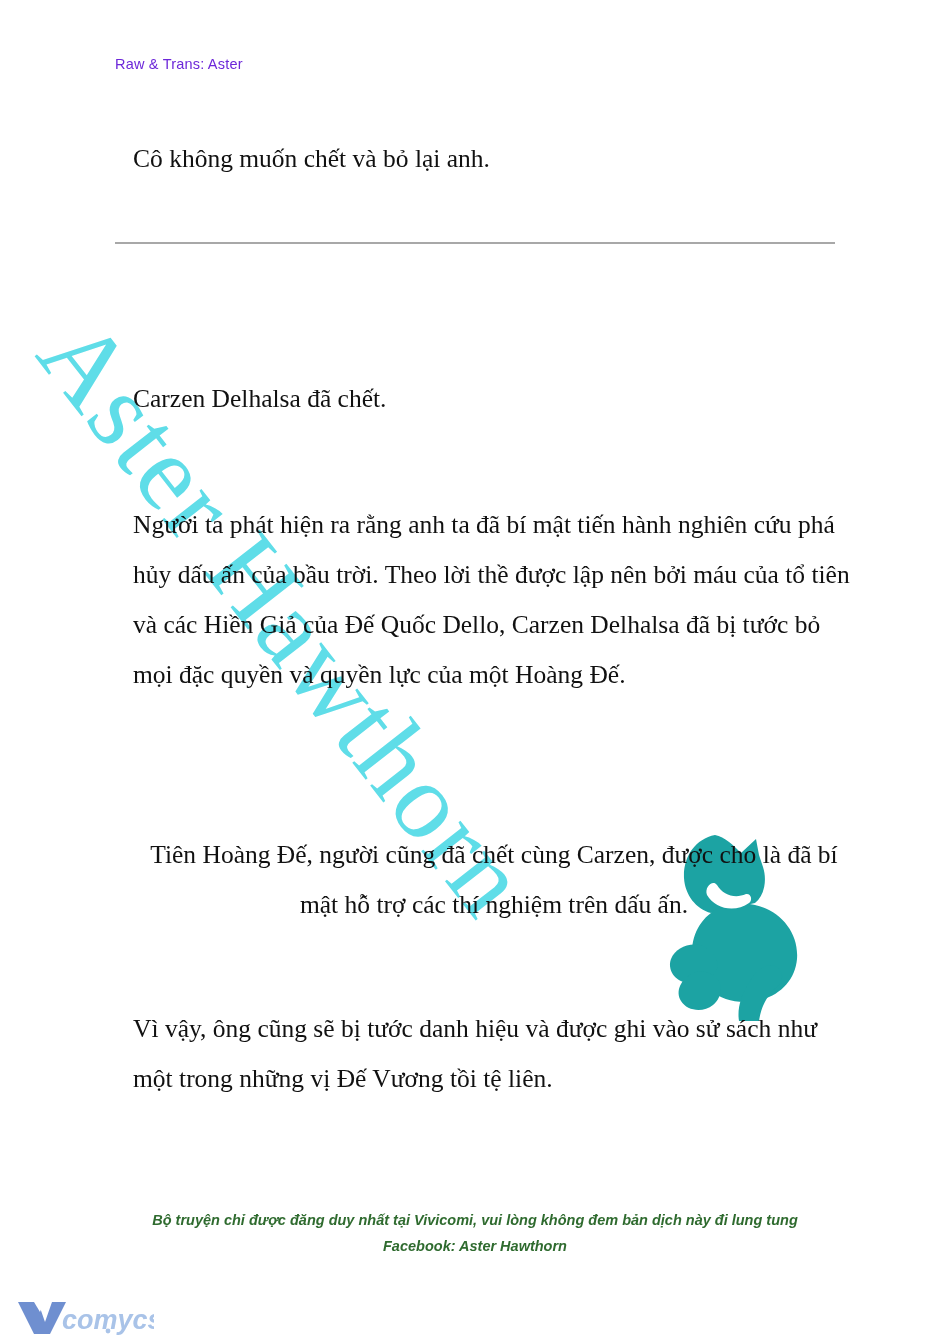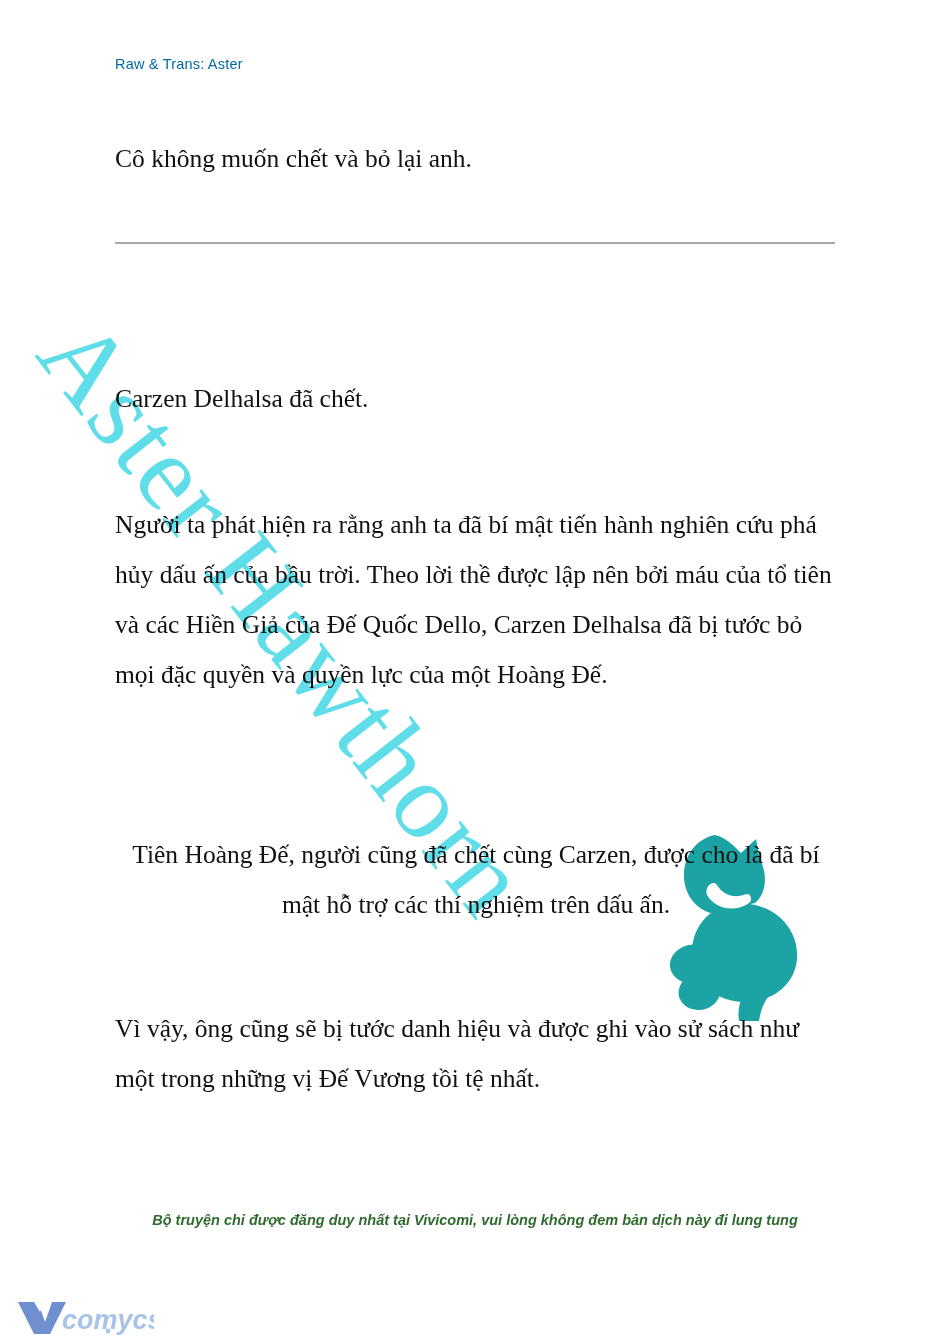--- a/index.html
+++ b/index.html
@@ -22,21 +22,21 @@
     overflow: hidden;
   }
 
   
   .page-header {
     position: absolute;
     left: 115px;
     top: 56px;
     font-family: "Liberation Sans", "DejaVu Sans", sans-serif;
     font-size: 14.5px;
-    color: #0369a1;
+    color: #6d28d9;
     letter-spacing: 0.2px;
     white-space: nowrap;
     z-index: 6;
   }
 
   
   .wm-layer {
     position: absolute;
     left: 0; top: 0;
     width: 950px; height: 1343px;
@@ -66,21 +66,21 @@
 
   
   .content {
     position: absolute;
     left: 0; top: 0;
     width: 950px;
     z-index: 4;
   }
   .para {
     position: absolute;
-    left: 115px;
+    left: 133px;
     width: 722px;
     font-size: 25.5px;
     line-height: 50px;
     color: #111111;
     text-align: left;
   }
   .p-opening { top: 108px; }
   .p-death   { top: 348px; font-family: Liberation Serif, serif; }
   .p-reveal  { top: 474px; font-family: Liberation Serif, serif; }
   .p-emperor { top: 804px; text-align: center; }
@@ -165,25 +165,26 @@
 
   <div class="content">
     <p class="para p-opening">Cô không muốn chết và bỏ lại anh.</p>
 
     <p class="para p-death">Carzen Delhalsa đã chết.</p>
 
     <p class="para p-reveal">Người ta phát hiện ra rằng anh ta đã bí mật tiến hành nghiên cứu phá hủy dấu ấn của bầu trời. Theo lời thề được lập nên bởi máu của tổ tiên và các Hiền Giả của Đế Quốc Dello, Carzen Delhalsa đã bị tước bỏ mọi đặc quyền và quyền lực của một Hoàng Đế.</p>
 
     <p class="para p-emperor">Tiên Hoàng Đế, người cũng đã chết cùng Carzen, được cho là đã bí mật hỗ trợ các thí nghiệm trên dấu ấn.</p>
 
-    <p class="para p-legacy">Vì vậy, ông cũng sẽ bị tước danh hiệu và được ghi vào sử sách như một trong những vị Đế Vương tồi tệ nhất.</p>
+    <p class="para p-legacy">Vì vậy, ông cũng sẽ bị tước danh hiệu và được ghi vào sử sách như một trong những vị Đế Vương tồi tệ liên.</p>
   </div>
 
   <div class="footer-note" style="color: rgb(47, 107, 47);">
     <div>Bộ truyện chỉ được đăng duy nhất tại Vivicomi, vui lòng không đem bản dịch này đi lung tung</div>
+    <div>Facebook: Aster Hawthorn</div>
   </div>
 
   <svg class="logo" viewBox="0 0 140 46">
 
     <g>
       <path d="M4 8 L24 8 L31 28 L38 8 L52 8 L36 40 L20 40 Z" fill="#6f8fd0"></path>
       <path d="M20 8 L30 8 L26 18 Z" fill="#ffffff"></path>
     </g>
 
     <text x="48" y="35" font-family="'Liberation Sans','DejaVu Sans',sans-serif" font-size="27" font-weight="bold" font-style="italic" fill="#a9c3e8">comycs</text>

